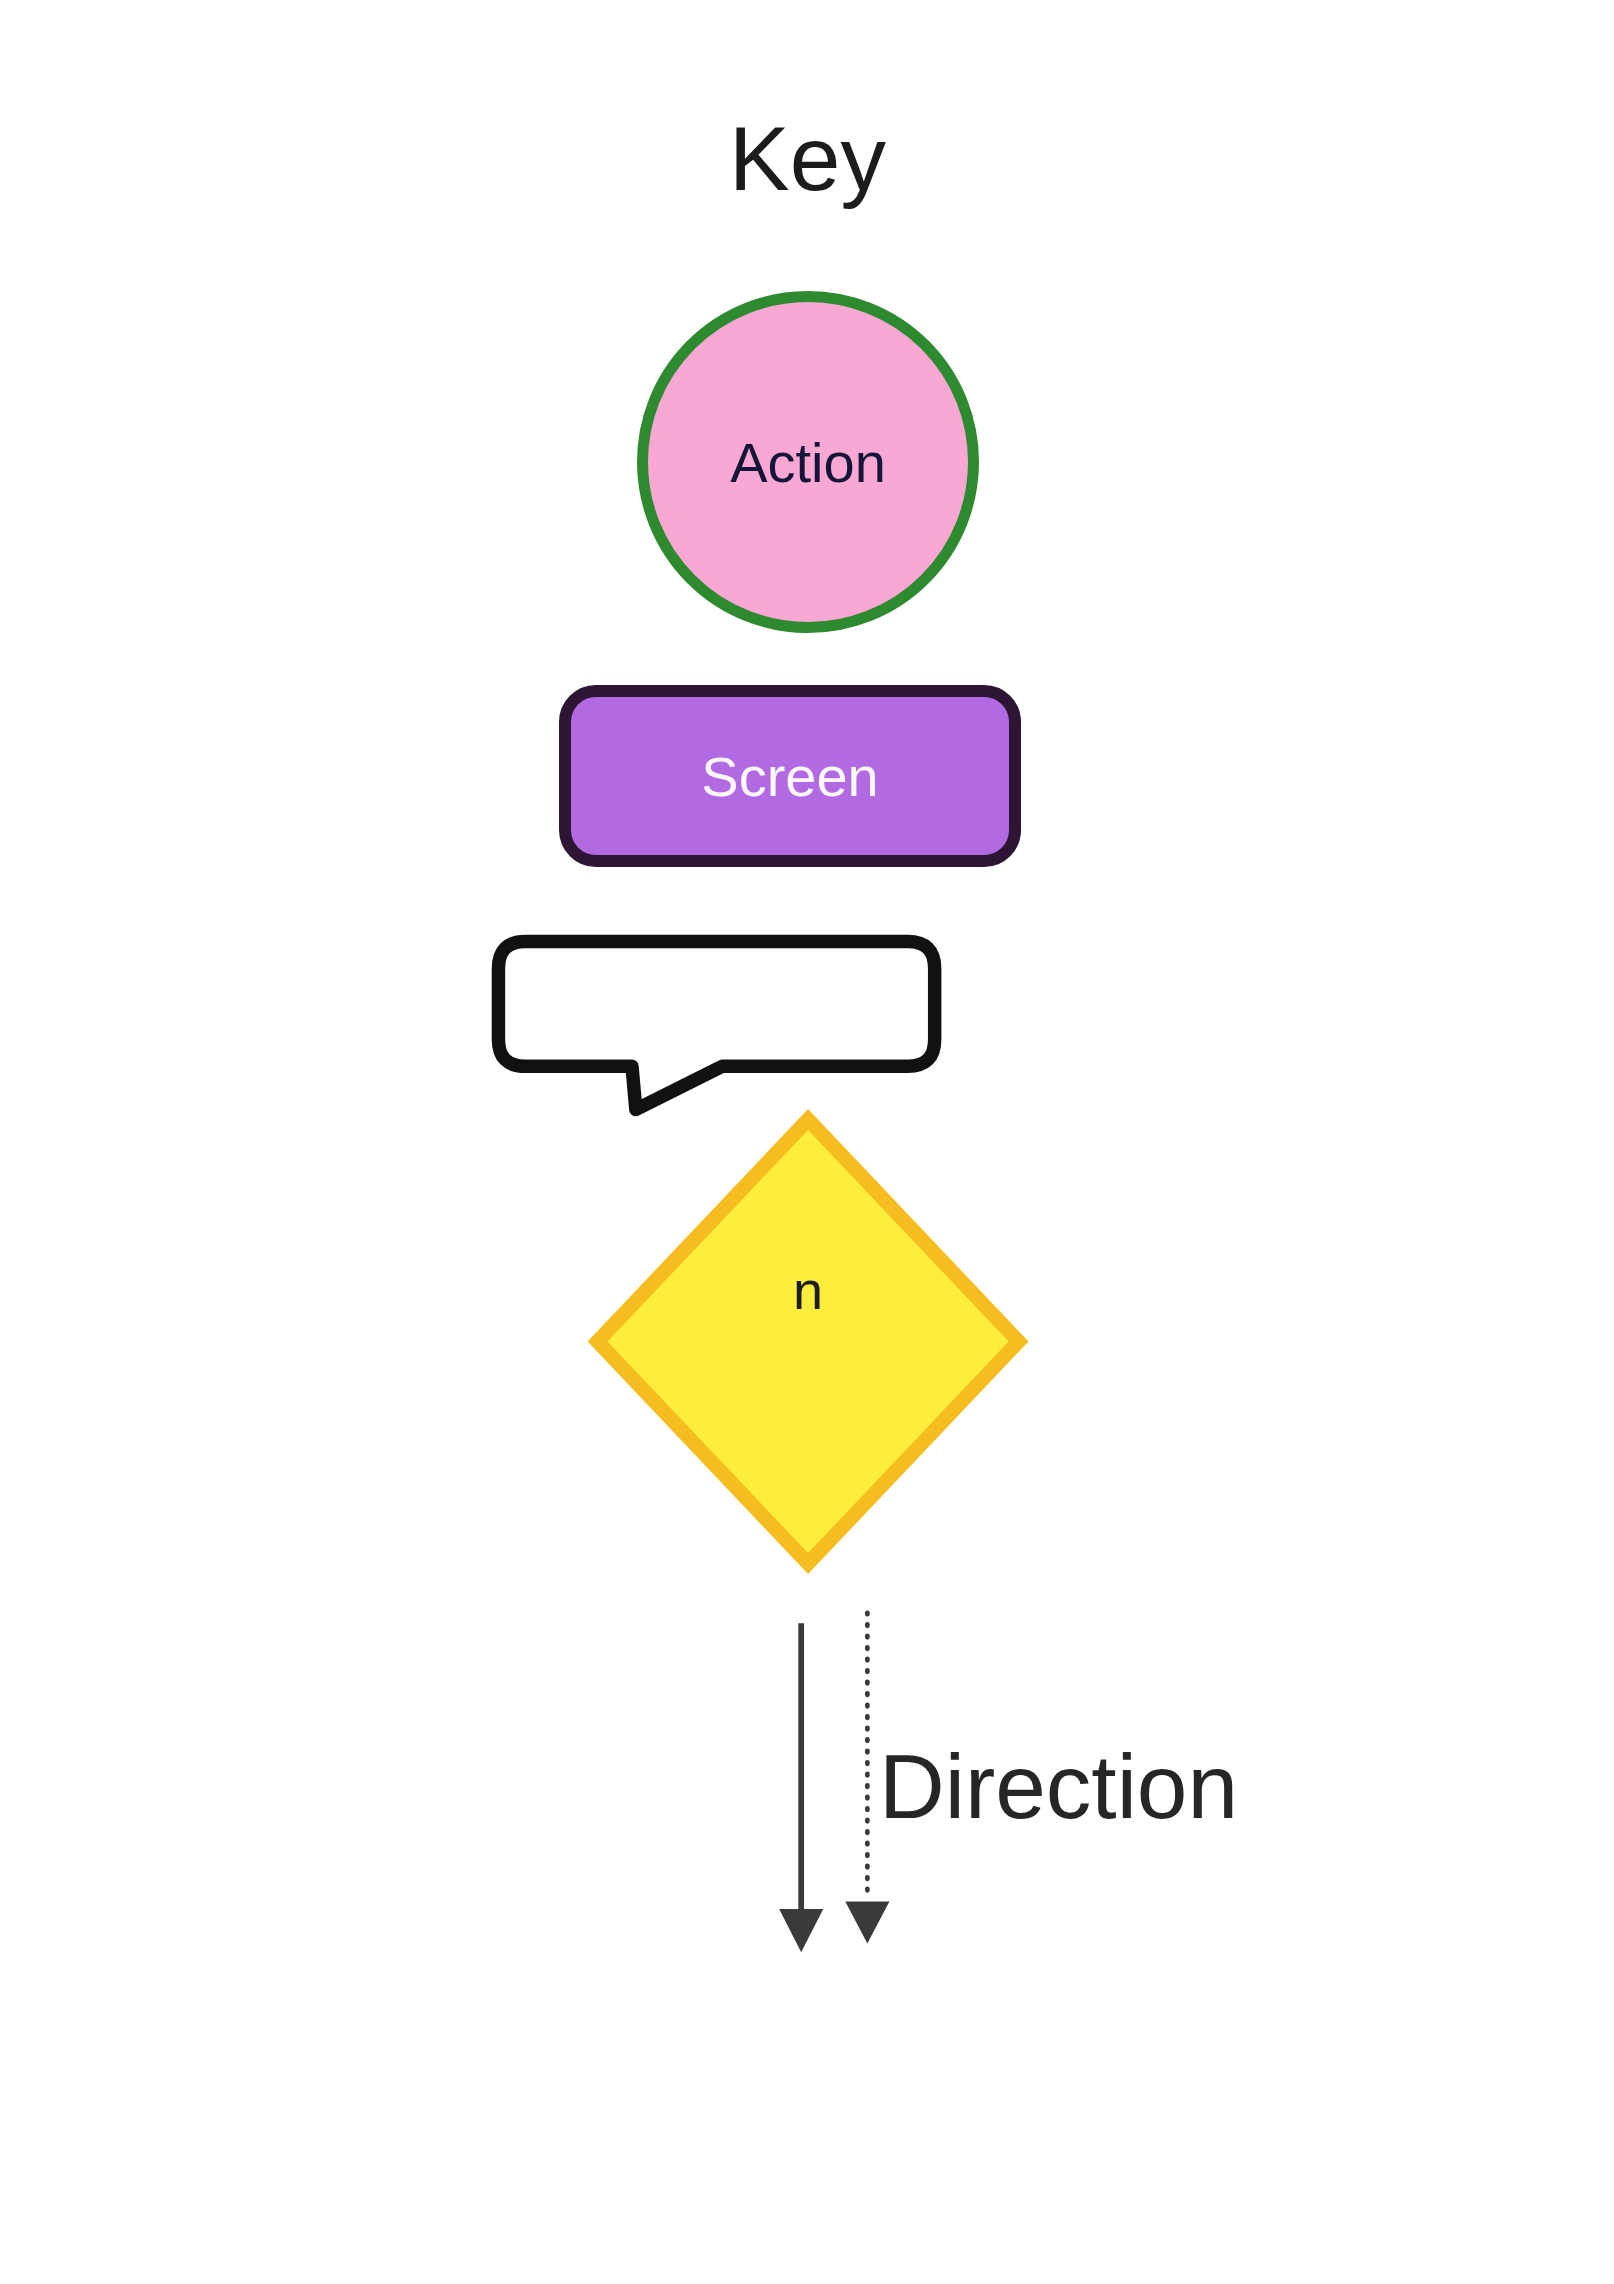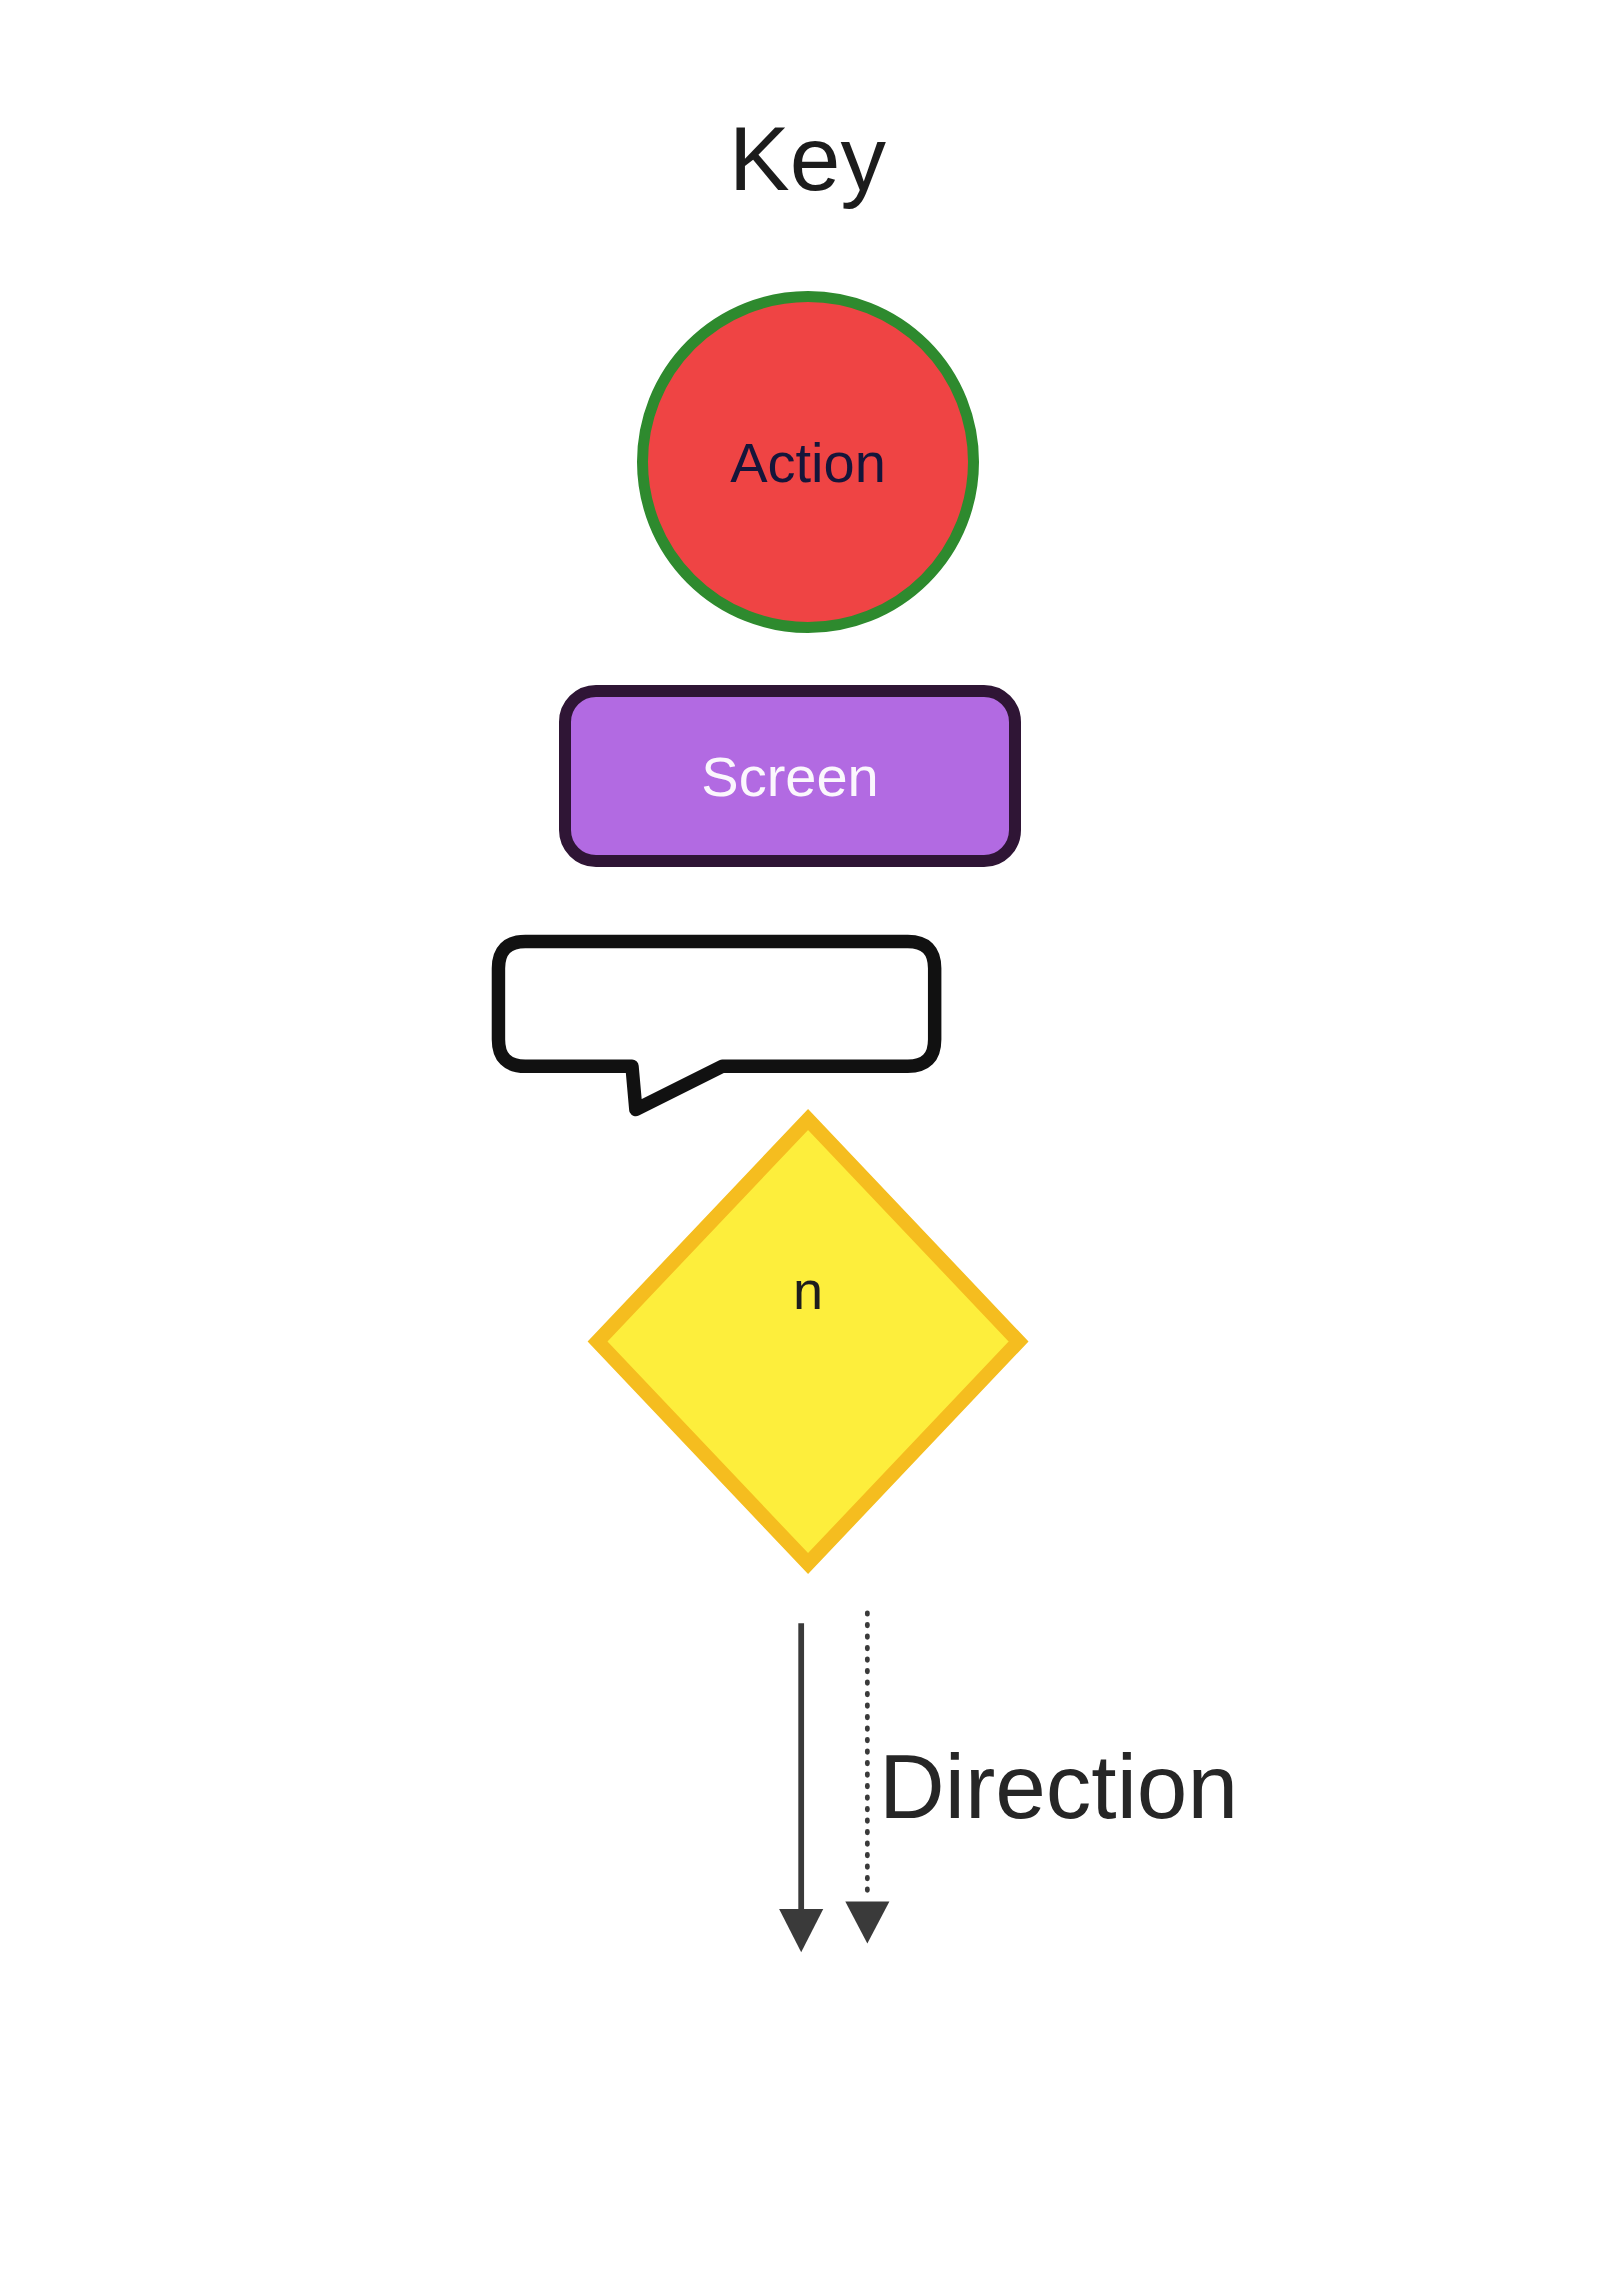--- a/index.html
+++ b/index.html
@@ -103,21 +103,21 @@
     white-space: nowrap;
   }
 </style>
 </head>
 <body>
 
 <div class="canvas">
 
   <div class="abs key-title">Key</div>
 
-  <div class="abs action-node" style="background-color: #ef4444; text-align: right;">
+  <div class="abs action-node" style="background-color: #f9a8d4; text-align: right;">
     <span class="label" style="color: rgb(21, 21, 58);">Action</span>
   </div>
 
   <div class="abs screen-node" style="background-color: rgb(178, 106, 226);">
     <span class="label" style="color: rgb(251, 247, 253);">Screen</span>
   </div>
 
   <svg class="abs bubble-svg" width="466" height="207" viewBox="505 960 485 215">
     <path d="M 547 980 H 945 Q 973 980 973 1008 V 1082 Q 973 1110 945 1110 H 752 L 662 1155 L 658 1110 H 547 Q 519 1110 519 1082 V 1008 Q 519 980 547 980 Z" stroke="#111111" stroke-width="14" stroke-linejoin="round" fill="#ffffff"></path>
   </svg>

